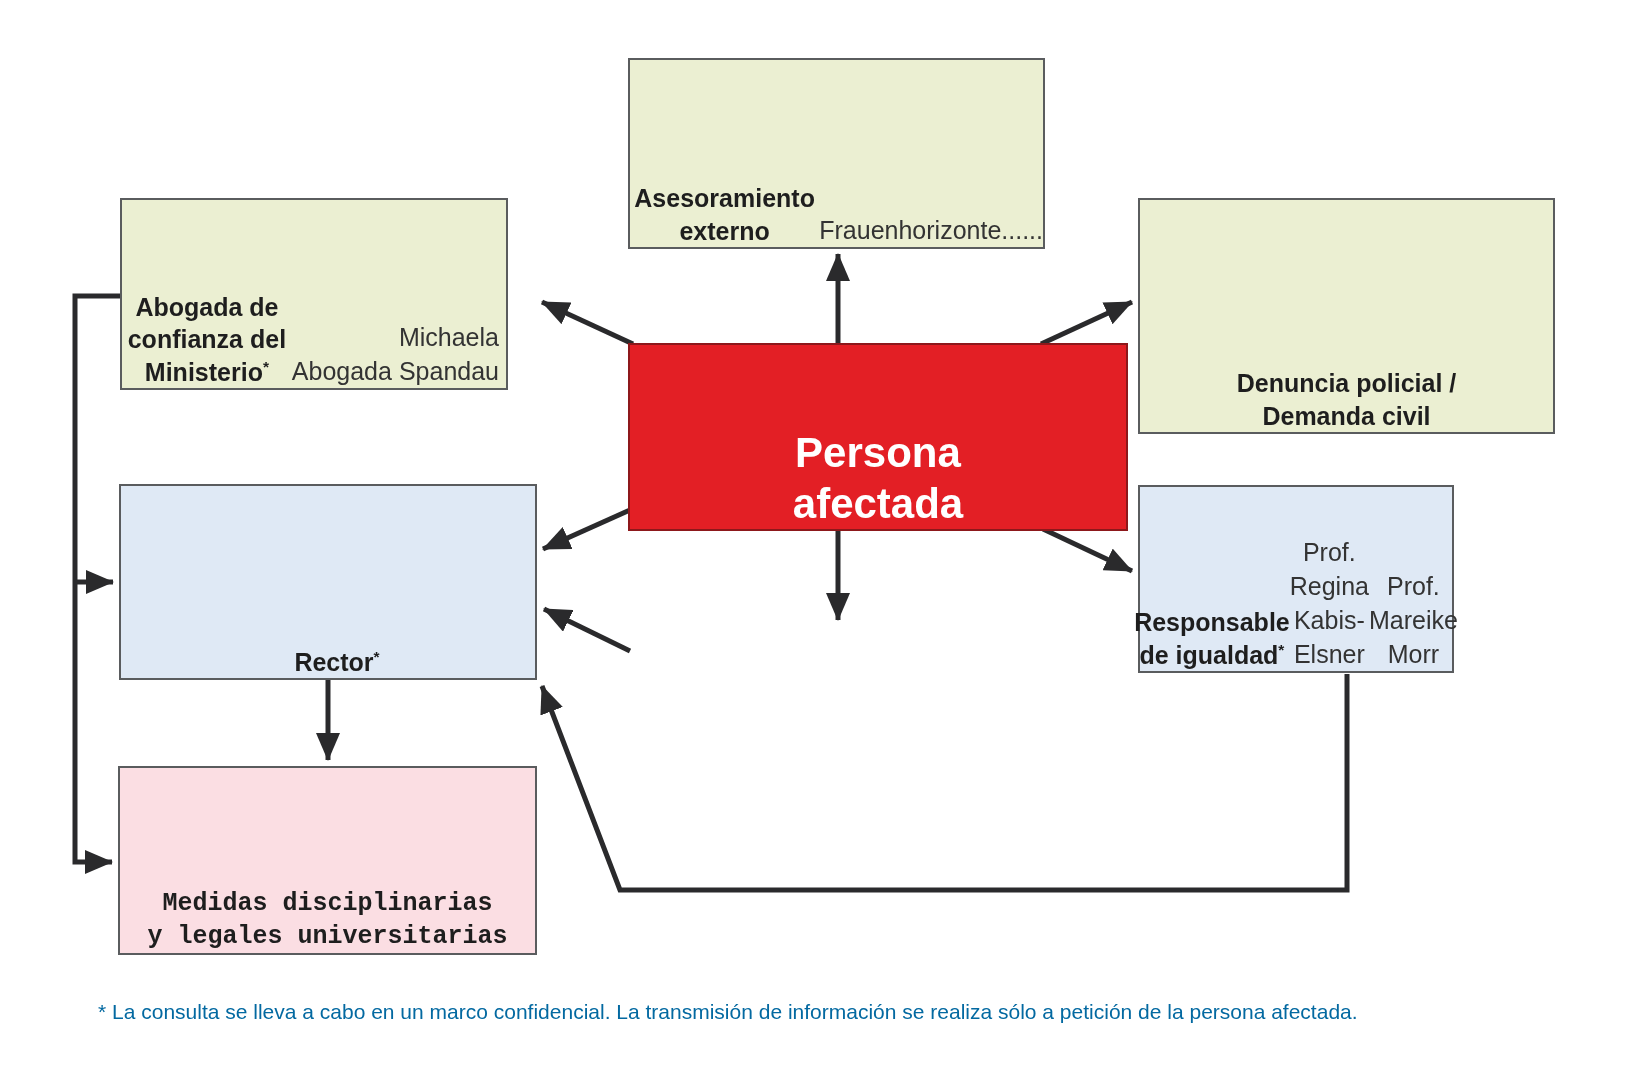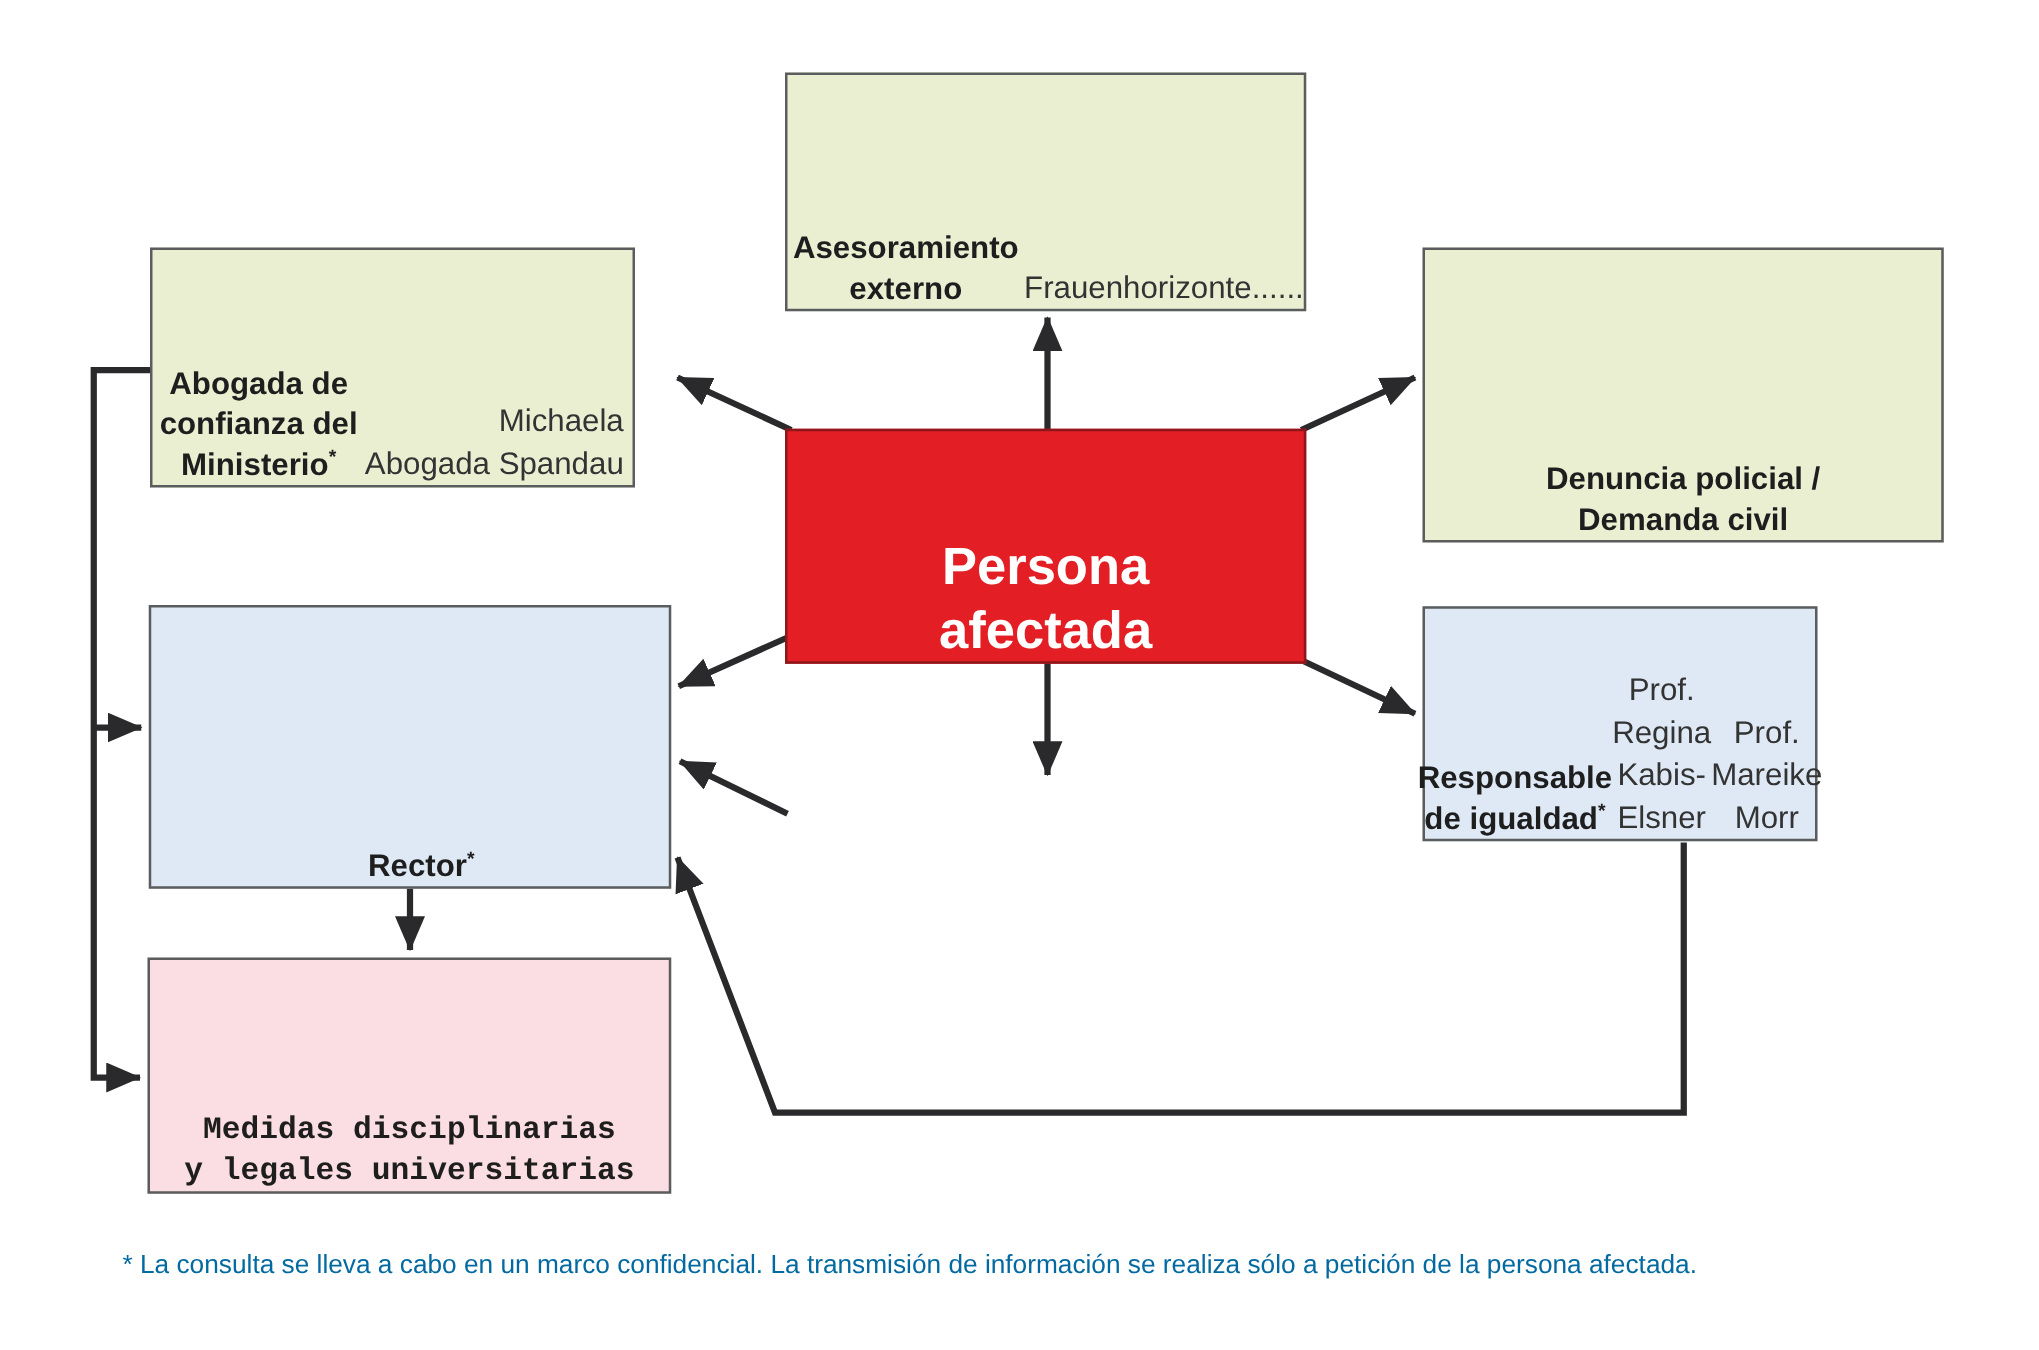--- a/index.html
+++ b/index.html
@@ -74,26 +74,26 @@
 Ministerio</span><sup>*</sup></div>
     <div class="node-line">Abogada</div>
     <div class="node-line" style="margin-top:0;">Michaela Spandau</div>
   </div>
 
   <div class="node green" style="left:1138px; top:198px; width:417px; height:236px;">
     <div class="node-title"><span>Denuncia policial /
 Demanda civil</span><sup></sup></div>
   </div>
 
-  <div class="node red" style="left:628px; top:343px; width:417px; height:188px;">
+  <div class="node red" style="left:628px; top:343px; width:500px; height:188px;">
     <div class="node-title"><span>Persona
 afectada</span></div>
   </div>
 
-  <div class="node blue" style="left:119px; top:484px; width:418px; height:227px;padding-left:18px;">
+  <div class="node blue" style="left:119px; top:484px; width:418px; height:196px;padding-left:18px;">
     <div class="node-title"><span>Rector</span><sup>*</sup></div>
   </div>
 
   <div class="node blue" style="left:1138px; top:485px; width:316px; height:188px;">
     <div class="node-title"><span>Responsable de igualdad</span><sup>*</sup></div>
     <div class="node-line">Prof. Regina Kabis-Elsner</div>
     <div class="node-line" style="margin-top:0;">Prof. Mareike Morr</div>
   </div>
 
 

